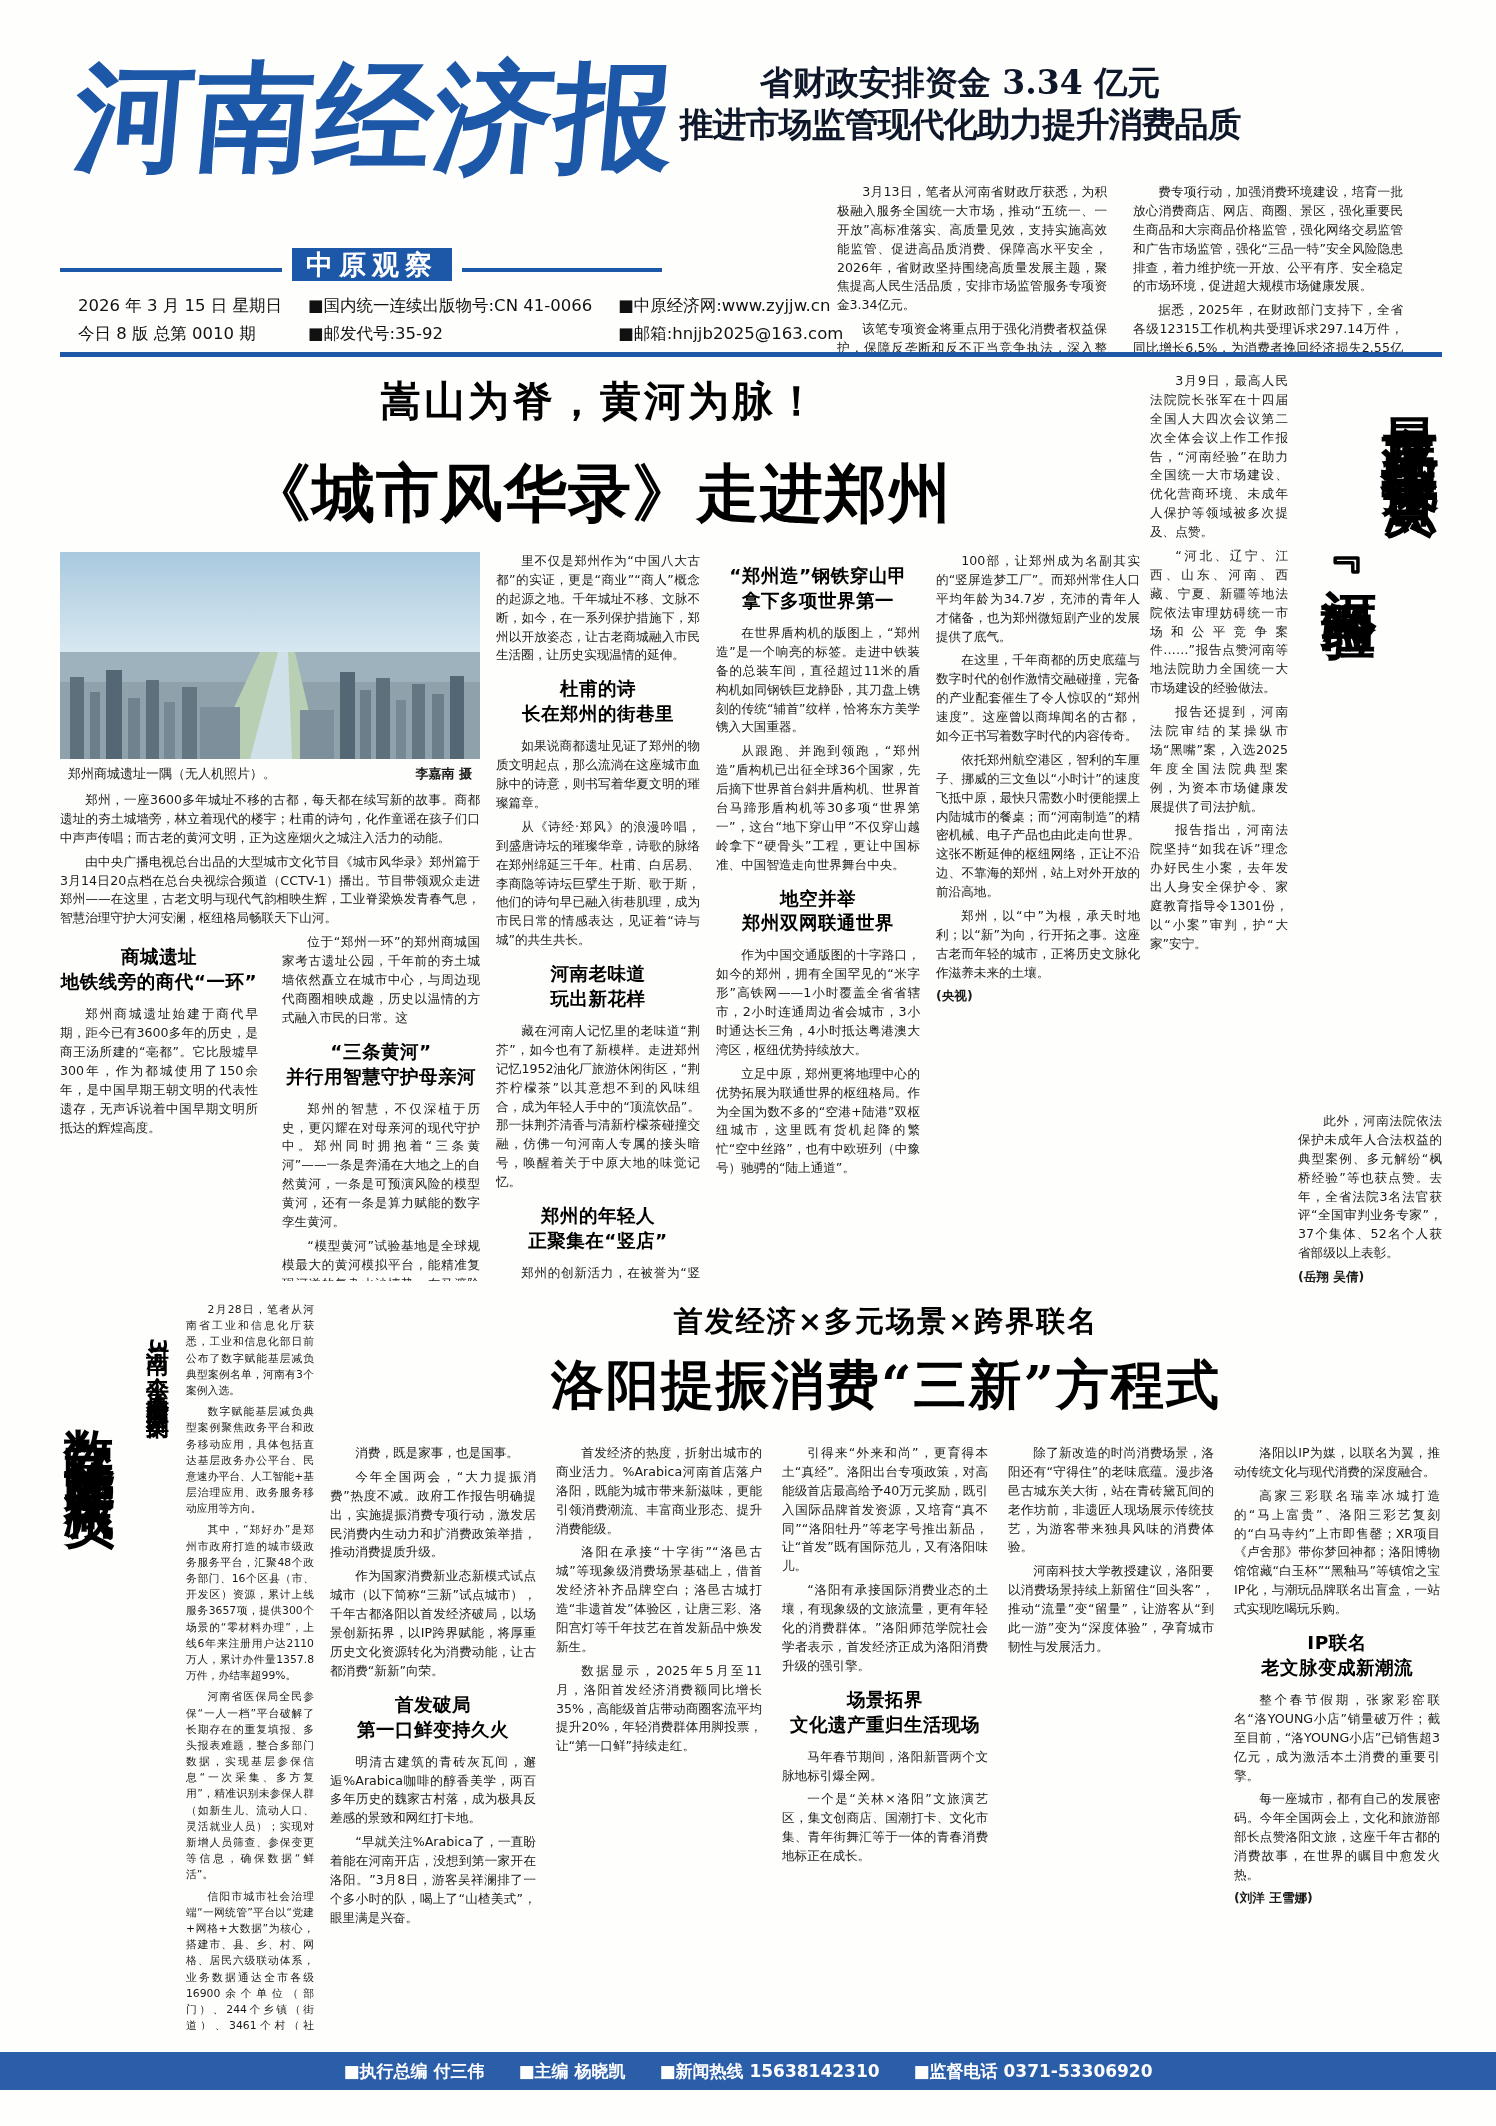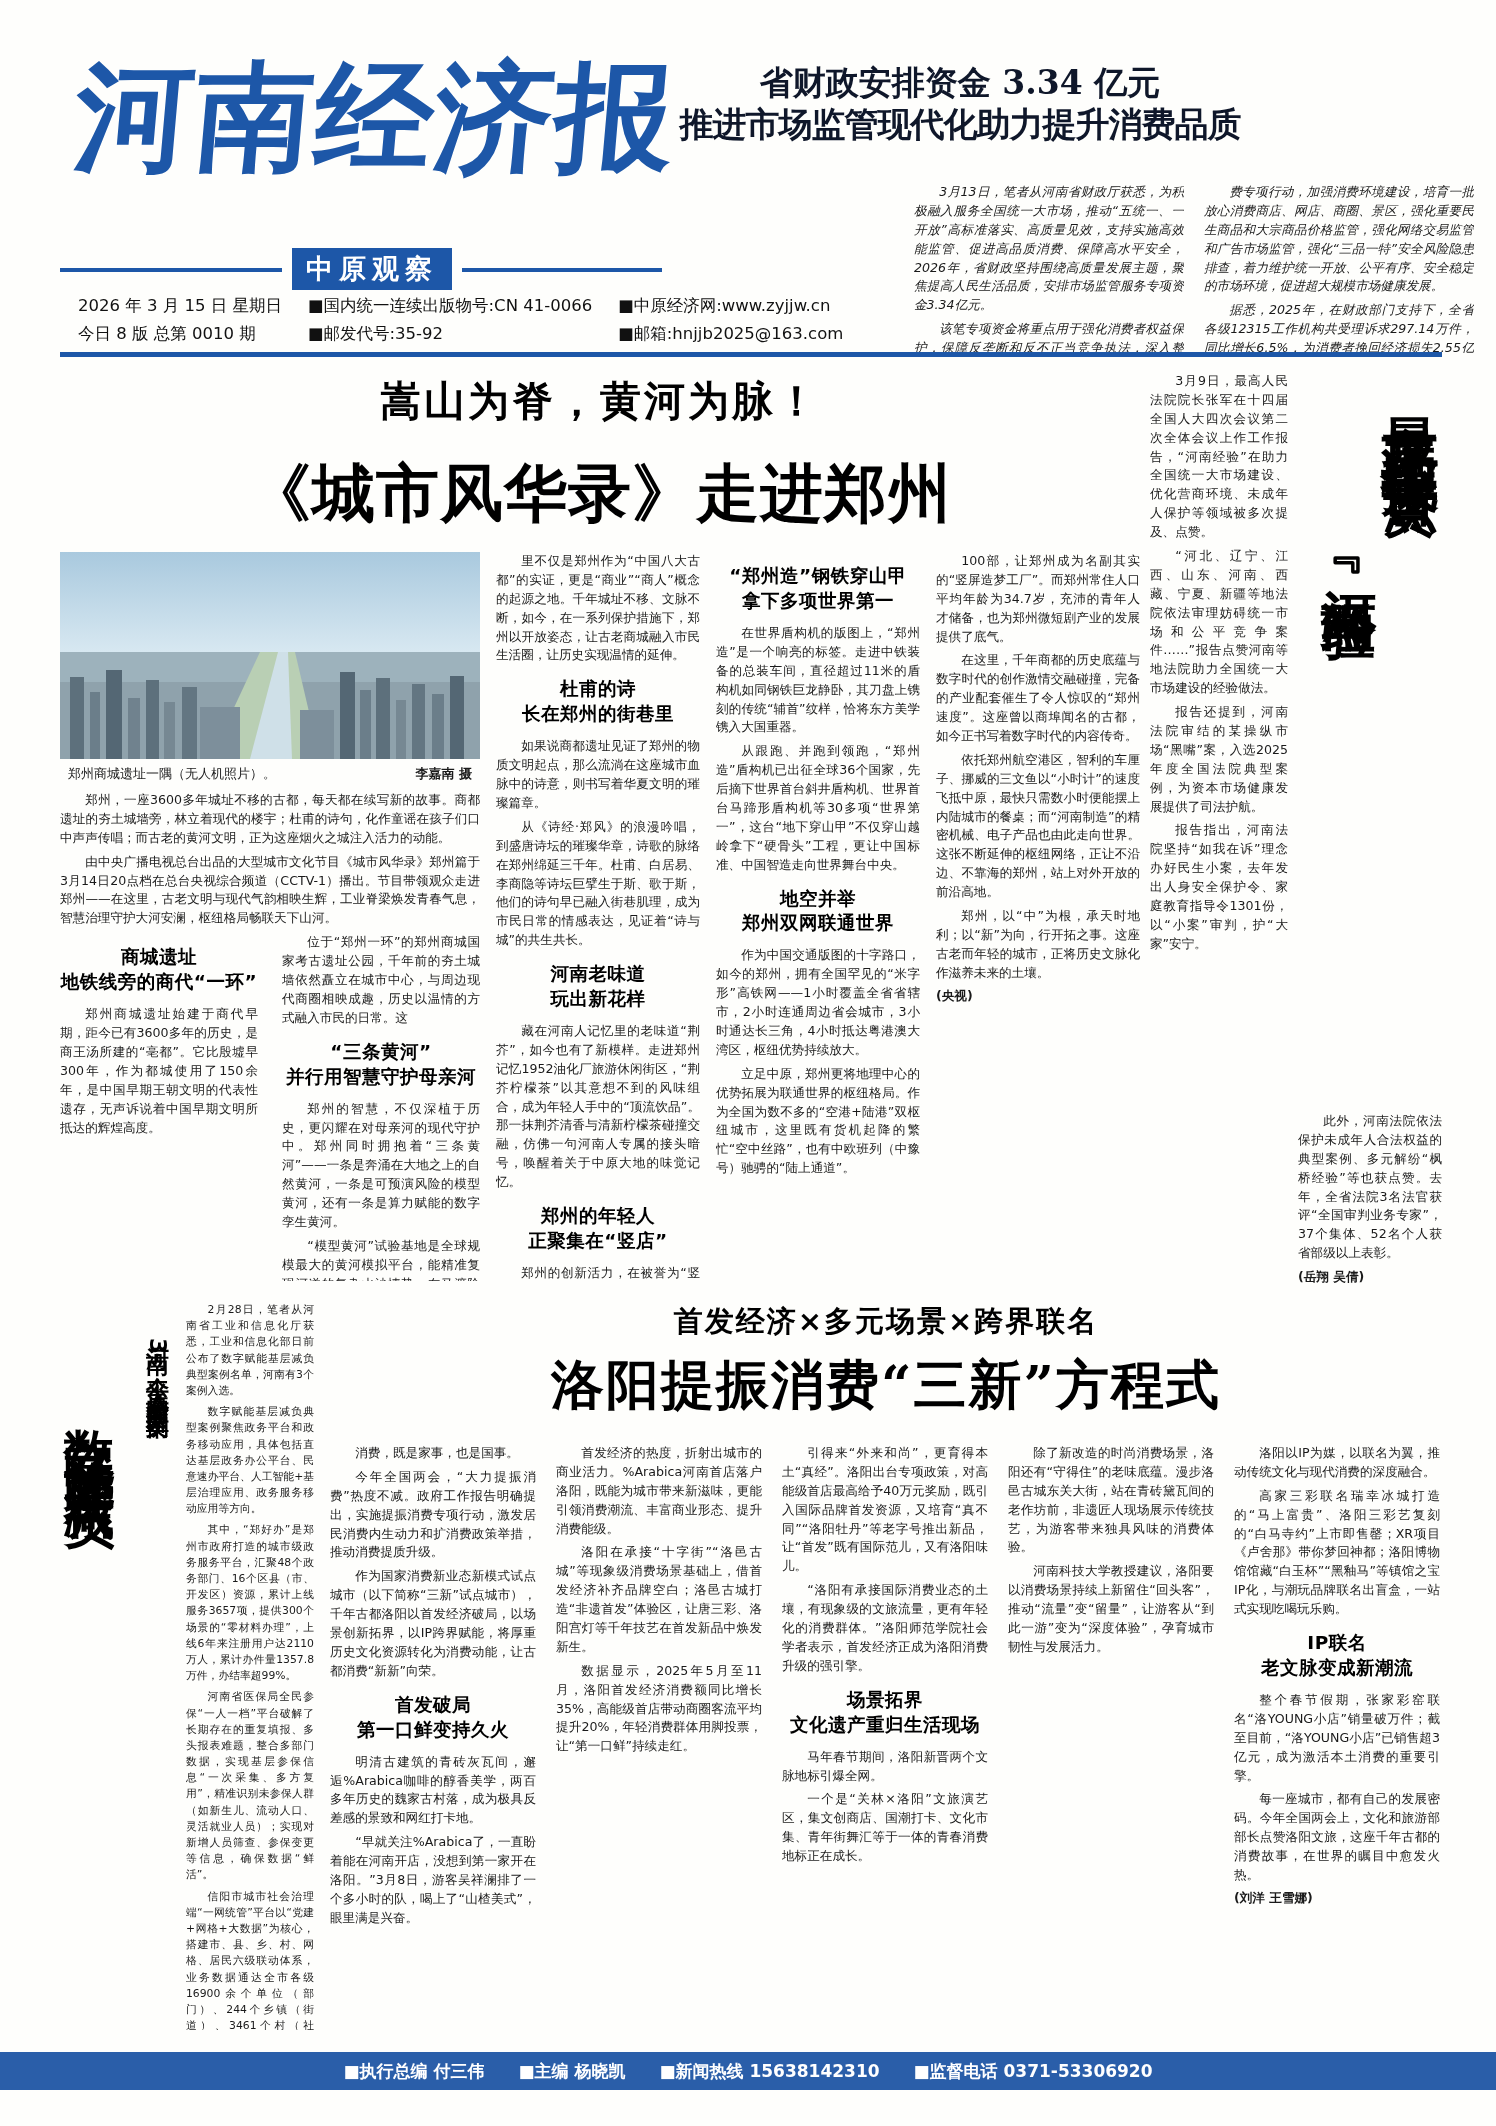--- a/index.html
+++ b/index.html
@@ -2,34 +2,34 @@
 <html><head>
 <meta charset="utf-8">
 <style>
   html,body{margin:0;padding:0;background:#e8e8e4;}
   .page{position:relative;width:1496px;height:2126px;margin:0 auto;background:#fefefc;
         font-family:"DejaVu Sans","DejaVu Serif",sans-serif;color:#1a1a1a;overflow:hidden;}
   
   .masthead{position:absolute;left:72px;top:58px;width:600px;height:200px;
         color:#1d57a8;font-weight:900;font-size:118px;line-height:1;letter-spacing:2px;
         transform:skewX(-5deg);font-family:"DejaVu Serif",serif;white-space:nowrap;}
-  .guancha{position:absolute;left:292px;top:248px;width:160px;height:42px;background:#1d57a8;
+  .guancha{position:absolute;left:292px;top:248px;width:160px;height:33px;background:#1d57a8;
         color:#fff;font-size:27px;font-weight:700;display:flex;align-items:center;justify-content:center;letter-spacing:6px;}
   .mast-line{position:absolute;top:268px;height:4px;background:#1d57a8;}
   .mast-line.l{left:60px;width:222px;}
   .mast-line.r{left:462px;width:200px;}
   .pubinfo{position:absolute;left:78px;top:292px;width:850px;display:flex;gap:26px;
         font-size:16.5px;line-height:1.7;color:#111;}
   .pubinfo .grp div{white-space:nowrap;}
   
   .top-art-head{position:absolute;left:660px;top:62px;width:600px;text-align:center;
         font-weight:900;color:#0f172a;font-family:"DejaVu Serif",serif;}
   .top-art-head .h1{font-size:33px;line-height:1.25;}
   .top-art-head .h2{font-size:34px;line-height:1.25;letter-spacing:-1px;}
-  .top-art-body{position:absolute;left:914px;top:183px;width:566px;height:170px;display:flex;gap:20px;overflow:hidden;font-style:italic;}
+  .top-art-body{position:absolute;left:837px;top:183px;width:566px;height:170px;display:flex;gap:26px;overflow:hidden;}
   .top-art-body .tcol{width:270px;font-size:12.8px;line-height:1.45;text-align:justify;overflow:hidden;}
   .blue-rule{position:absolute;left:60px;top:352px;width:1382px;height:5px;background:#1d57a8;}
   
   .feat-head{position:absolute;left:60px;top:374px;width:1080px;text-align:center;color:#000;}
   .feat-head .fh1{font-size:41px;font-weight:800;letter-spacing:3px;}
   .feat-head .fh2{font-size:63px;font-weight:700;letter-spacing:1px;margin-top:22px;font-family:"DejaVu Serif",serif;}
   .feat-body{position:absolute;left:60px;top:552px;width:1080px;height:733px;display:flex;gap:16px;overflow:hidden;}
   .leftgroup{width:420px;flex:none;}
   .photo{width:420px;height:207px;display:block;}
   .caption-row{display:flex;justify-content:space-between;align-items:flex-start;

